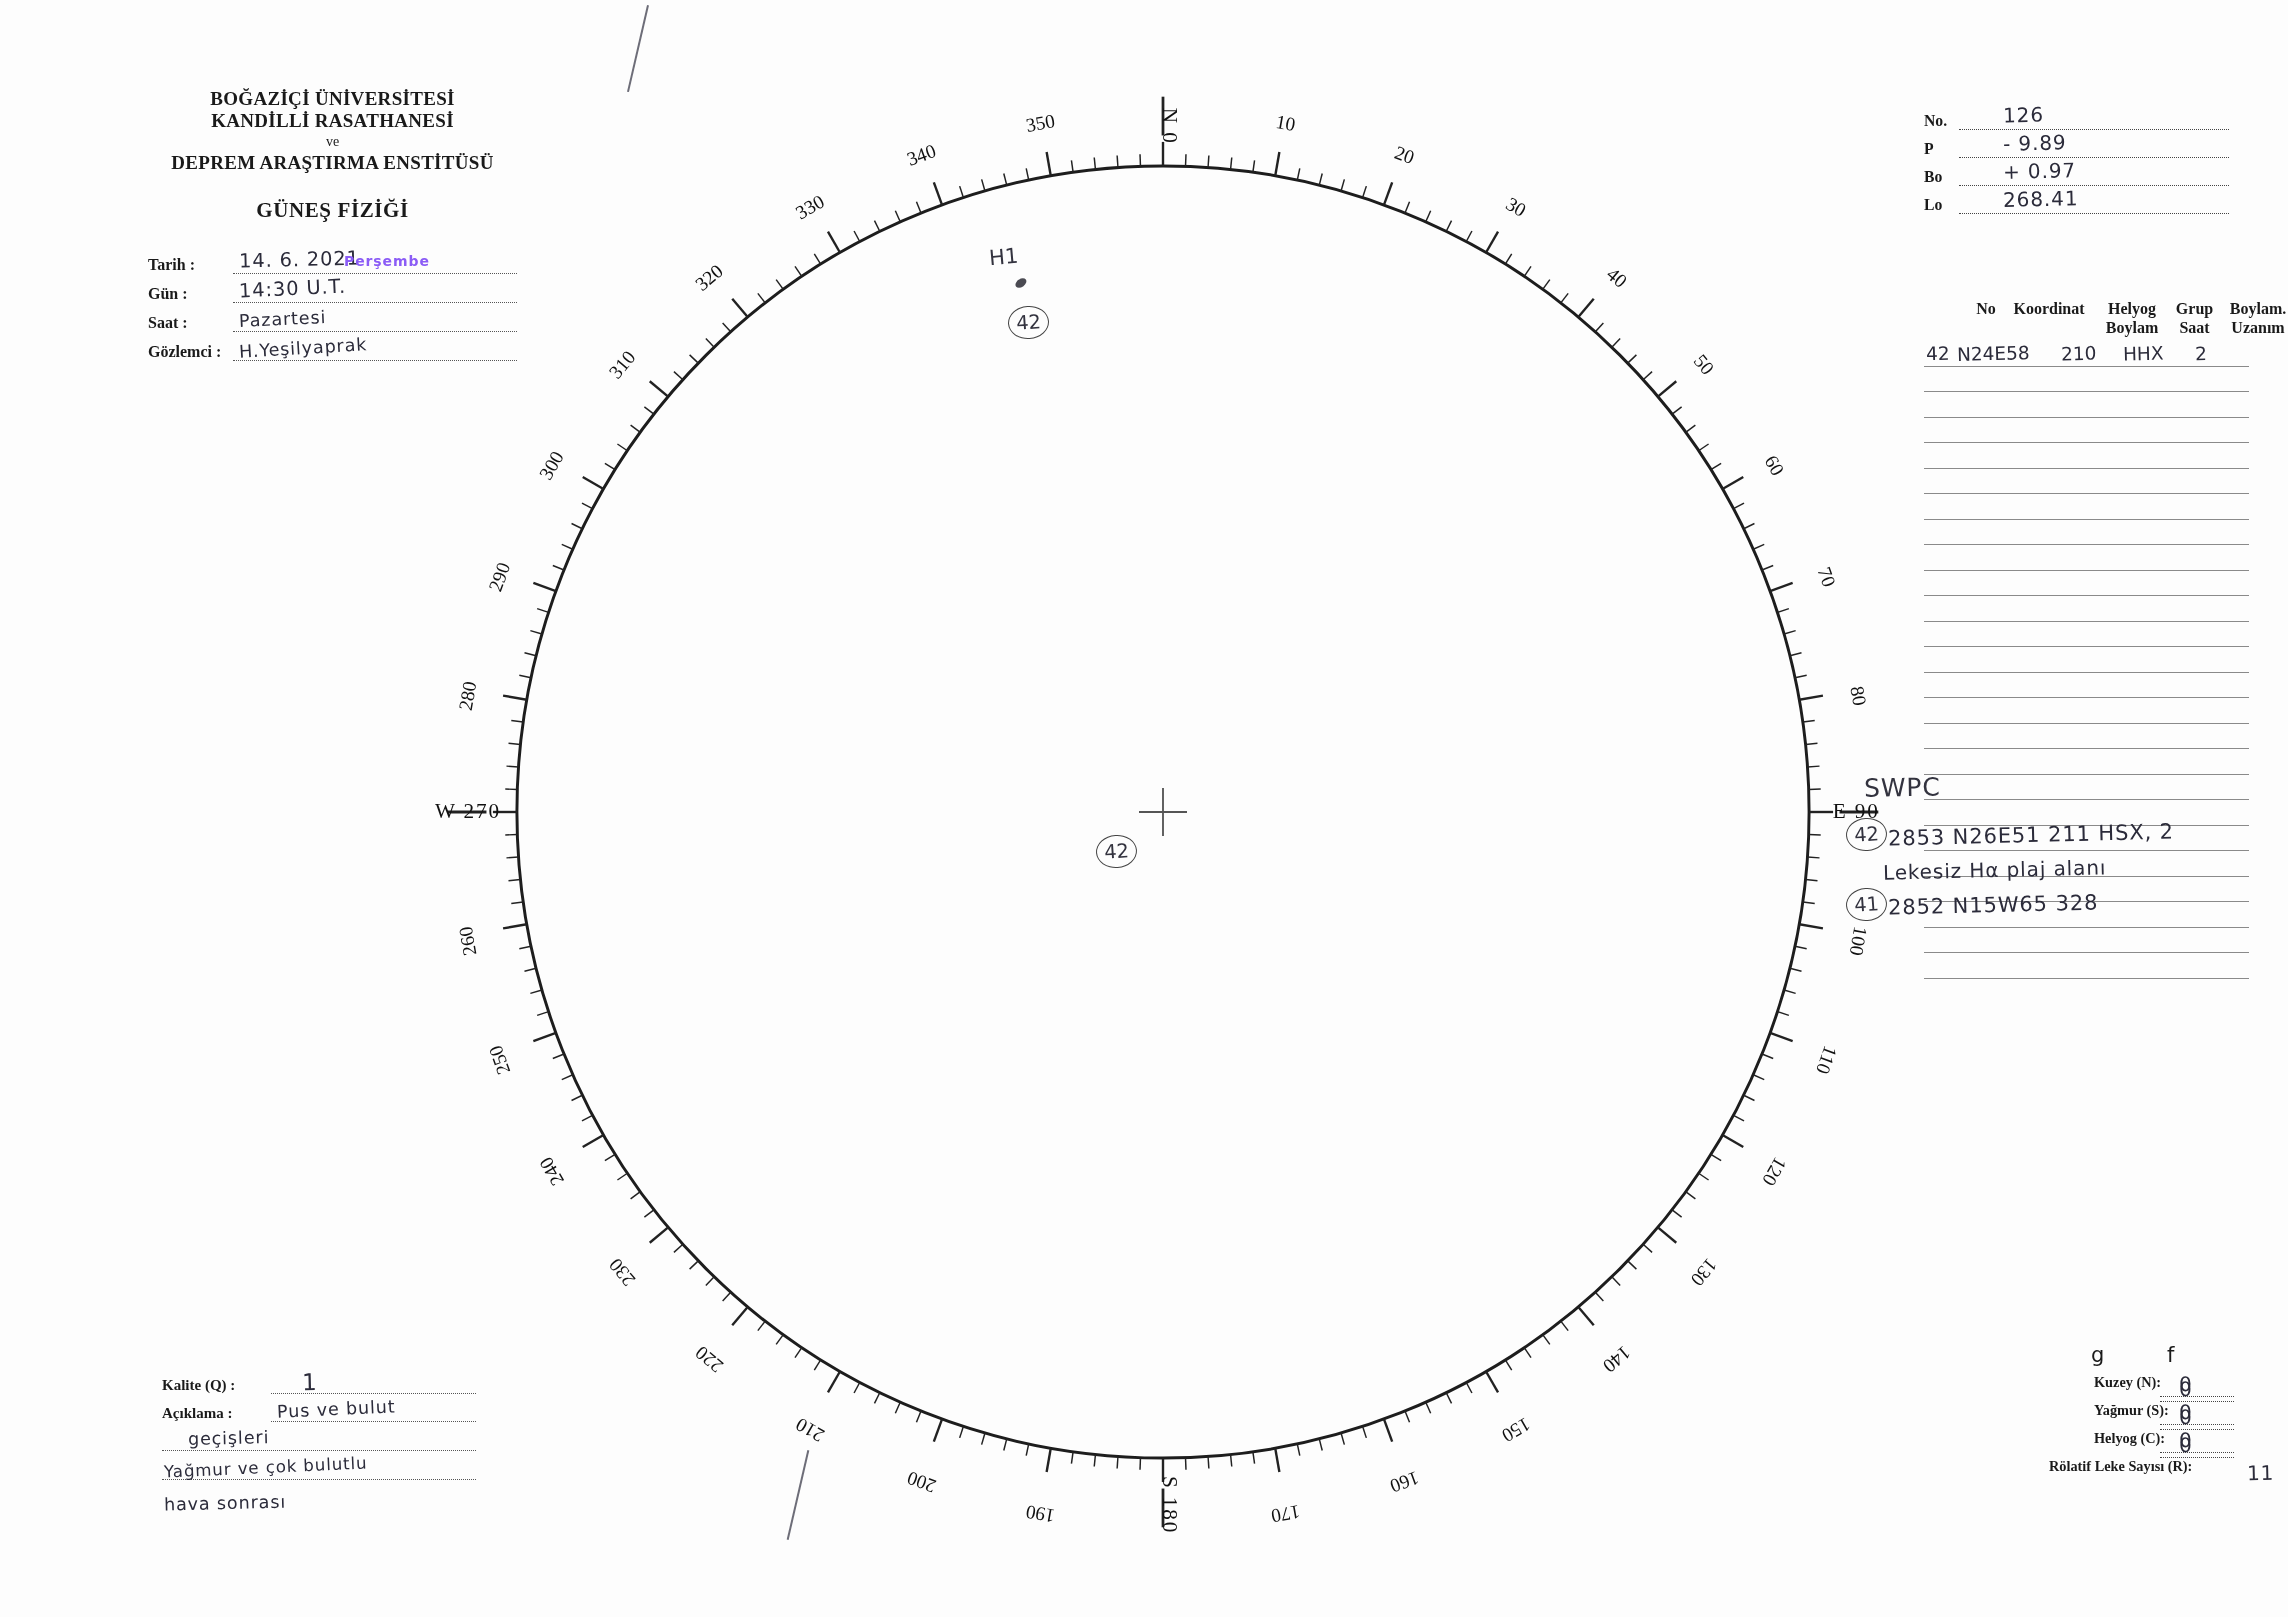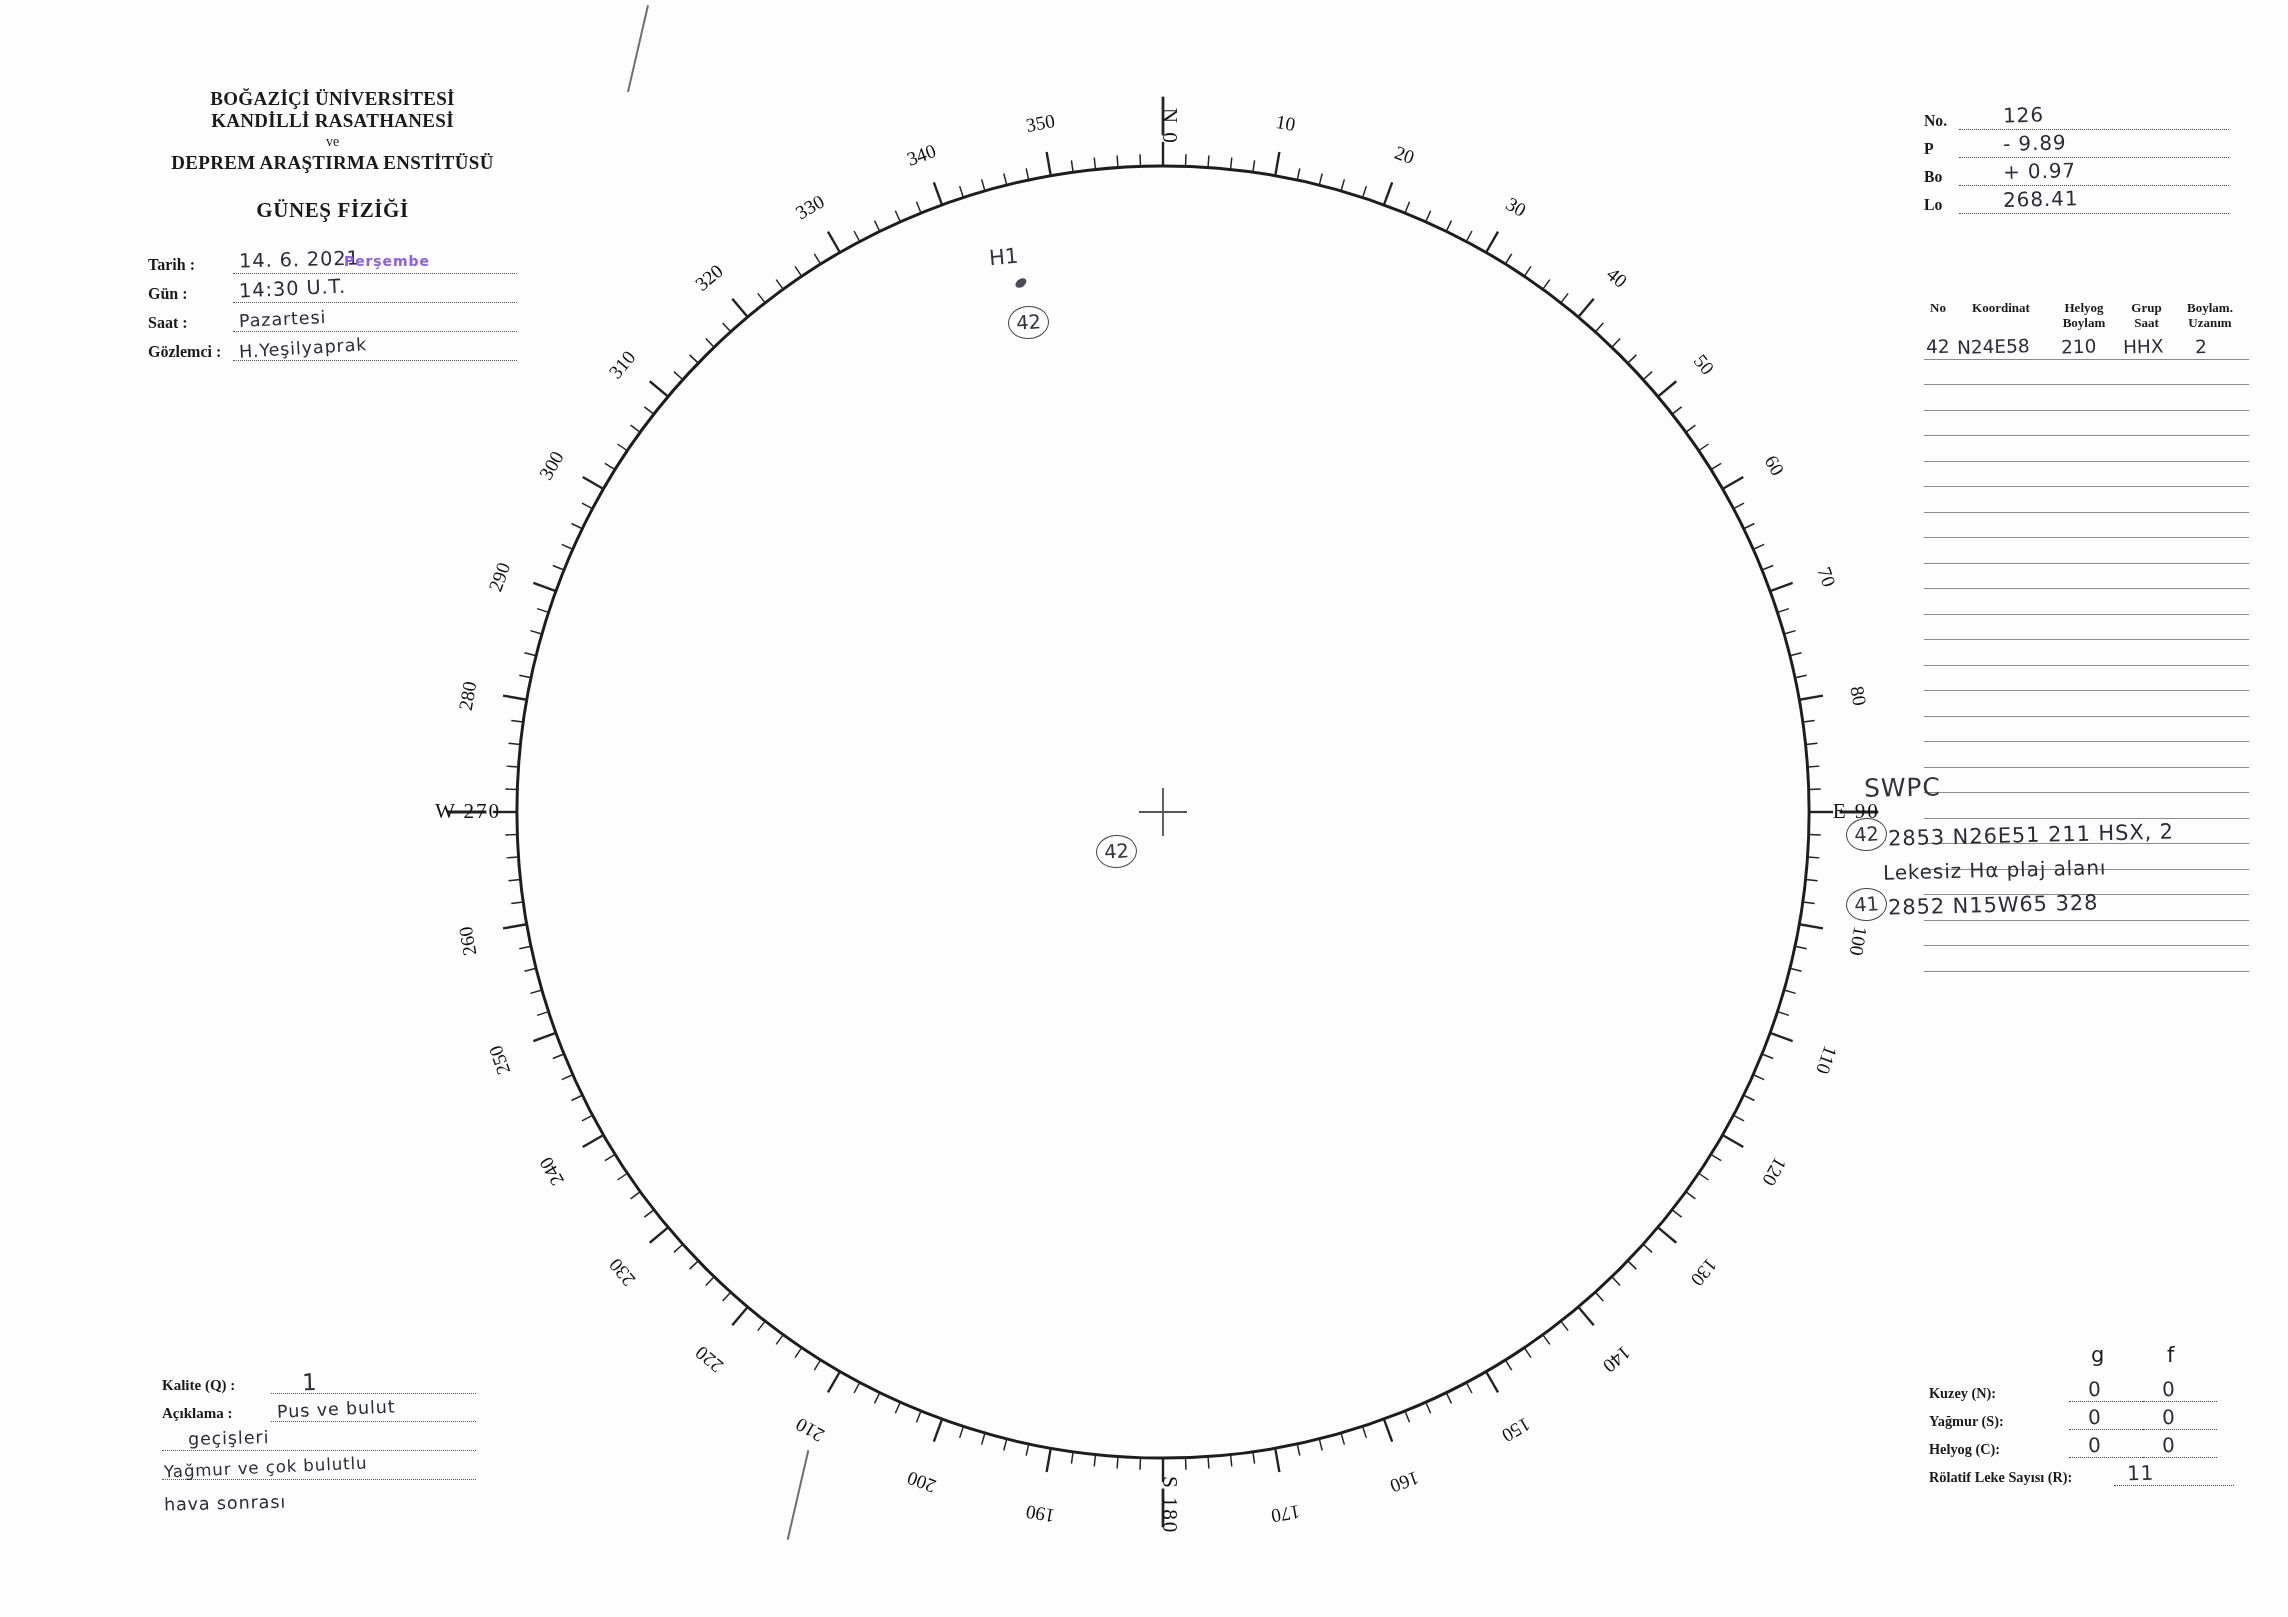--- a/index.html
+++ b/index.html
@@ -36,32 +36,32 @@
 
   
   .idblk{position:absolute;left:1924px;top:102px;width:305px;}
   .irow{display:flex;align-items:flex-end;font-size:15.7px;font-weight:bold;height:28px;}
   .ilab{width:35px;flex:none;margin-top:42px;}
   .ival{flex:1;border-bottom:0.9px dotted #444;height:23px;position:relative;}
   .ival .hand{left:44px;font-size:20px;}
 
   
   .tbl{position:absolute;left:1924px;top:300px;width:325px;}
-  .thead{display:flex;font-size:13px;font-weight:bold;text-align:center;line-height:1.18;}
+  .thead{display:flex;font-size:16px;font-weight:bold;text-align:center;line-height:1.18;margin-left:48px;}
   .thead div{flex:none;}
   .c1{width:28px}.c2{width:98px}.c3{width:68px}.c4{width:57px}.c5{width:70px}
   .trows{margin-top:3.7px;}
   .trow{height:24.5px;border-bottom:0.9px solid #8a8a8a;position:relative;}
   .trow .hand{left:3.7px;bottom:2.8px;font-size:18.5px;letter-spacing:0;}
 
   
   .cnt{position:absolute;left:1929px;top:1343px;width:305px;}
   .cnt .gfhdr{position:relative;height:31px;}
   .cnt .gfhdr span{position:absolute;font-family:"DejaVu Sans",sans-serif;font-size:21px;}
-  .crow{display:flex;align-items:flex-end;font-size:14.3px;font-weight:bold;height:28px;}
+  .crow{display:flex;align-items:flex-end;font-size:14.3px;font-weight:bold;height:28px;flex-direction:column;}
   .clab{width:140px;flex:none;}
   .cc{width:74px;border-bottom:0.9px dotted #444;height:22px;position:relative;}
   .cc .hand{left:18.5px;bottom:0px;font-size:20px;}
   .crow.last .cc{width:auto;flex:1;}
 
   
   .disk{position:absolute;left:420px;top:69px;width:1486px;height:1486px;}
   .disk svg{display:block;}
   .tk{stroke:#222;stroke-width:1.6;}
   .tk.maj{stroke-width:2.6;}

